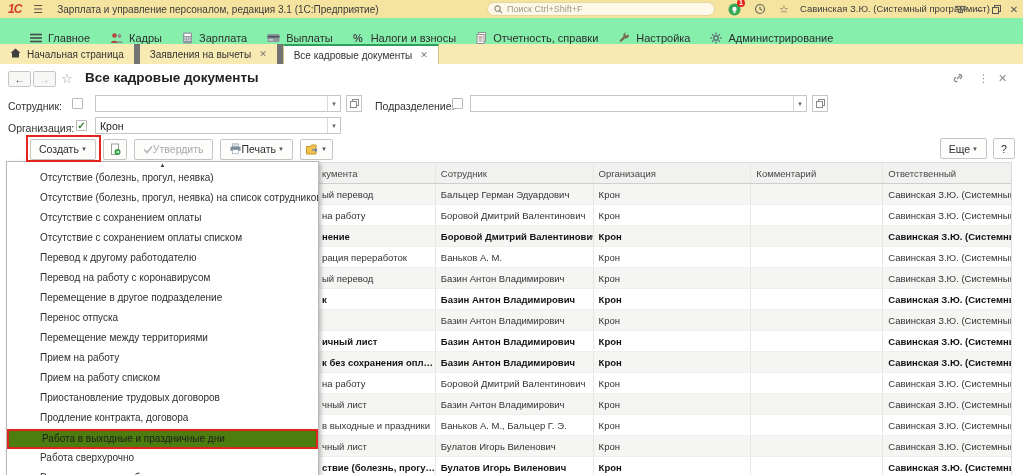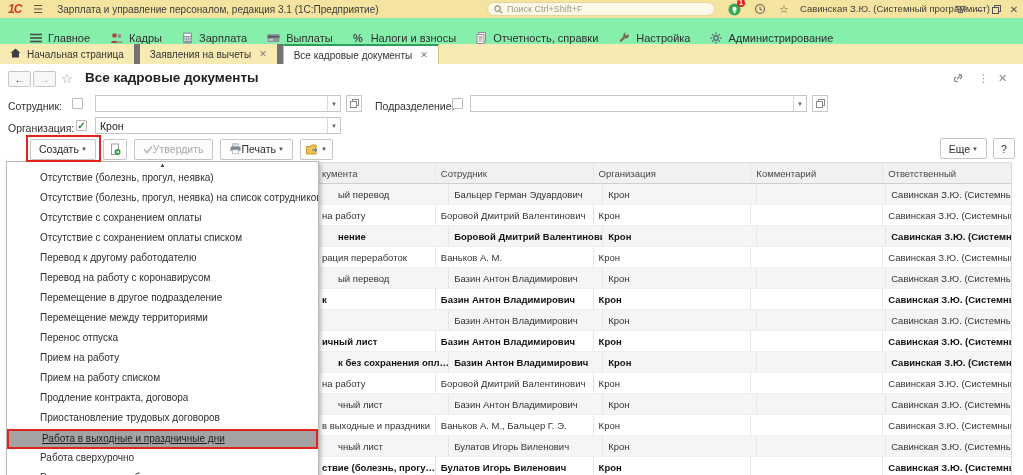--- a/index.html
+++ b/index.html
@@ -70,39 +70,39 @@
   .btn.disabled{color:#a8a8a8;}
   .btn.disabled svg path{stroke:#b5b5b5;}
   .rightbtns{position:absolute;right:8px;top:74px;display:flex;gap:6px;}
 
   .annot{position:absolute;border:2px solid #e2241d;pointer-events:none;z-index:60;}
   .annot-create{left:26px;top:71px;width:75px;height:27px;}
 
   
   .table{position:absolute;left:8px;top:98px;width:1004px;border-right:1px solid #ddd;}
   .trow{display:flex;height:21px;align-items:center;border-bottom:1px solid #efefee;}
-  .trow.stripe{background:#f5f5f4;padding-left:16px;}
+  .trow.stripe{background:#f5f5f4;}
   .trow.boldrow{font-weight:bold;color:#141414;}
   .thead{height:22px;background:#f1f1f0;border-bottom:1px solid #cfcfcf;border-top:1px solid #dcdcdc;}
   .thead .cell{color:#474747;font-weight:normal;}
   .cell{font-size:9.5px;color:#333;padding:0 5px;white-space:nowrap;overflow:hidden;text-overflow:ellipsis;
         height:100%;display:flex;align-items:center;border-right:1px solid #e6e6e5;}
   .boldrow .cell{color:#141414;}
   .c0{width:428px;padding-left:314px;}
   .c1{width:158px;}
   .c2{width:158px;}
   .c3{width:132px;}
   .c4{width:128px;border-right:none;}
 
   
   .dropdown{position:absolute;left:6px;top:97px;width:313px;height:316px;background:#fff;
             border:1px solid #b9b9b9;box-shadow:2px 2px 4px rgba(0,0,0,.25);z-index:50;overflow:hidden;}
   .dd-scrollup{height:7px;text-align:center;font-size:6px;line-height:7px;color:#333;}
   .dd-item{height:20px;line-height:18px;padding-left:33px;font-size:10px;color:#2e2e2e;white-space:nowrap;}
-  .dd-item.hl{background:#a3a3a3;border:2px solid #e2241d;line-height:15px;color:#1d1d1d;text-decoration:underline;}
+  .dd-item.hl{background:#4d7c0f;border:2px solid #e2241d;line-height:15px;color:#1d1d1d;}
 </style>
 </head>
 <body>
 
 <div class="app">
 
   <div class="titlebar">
     <span class="logo1c">1С</span>
     <span class="burger">☰</span>
     <span class="apptitle">Зарплата и управление персоналом, редакция 3.1 (1С:Предприятие)</span>
@@ -467,26 +467,26 @@
     <div class="dropdown">
       <div class="dd-scrollup">▲</div>
       <div id="ddItems">
           <div class="dd-item">Отсутствие (болезнь, прогул, неявка)</div>
           <div class="dd-item">Отсутствие (болезнь, прогул, неявка) на список сотрудников</div>
           <div class="dd-item">Отсутствие с сохранением оплаты</div>
           <div class="dd-item">Отсутствие с сохранением оплаты списком</div>
           <div class="dd-item">Перевод к другому работодателю</div>
           <div class="dd-item">Перевод на работу с коронавирусом</div>
           <div class="dd-item">Перемещение в другое подразделение</div>
+          <div class="dd-item">Перенос отпуска</div>
           <div class="dd-item">Перемещение между территориями</div>
-          <div class="dd-item">Перенос отпуска</div>
           <div class="dd-item">Прием на работу</div>
           <div class="dd-item">Прием на работу списком</div>
+          <div class="dd-item">Приостановление трудовых договоров</div>
           <div class="dd-item">Продление контракта, договора</div>
-          <div class="dd-item">Приостановление трудовых договоров</div>
           <div class="dd-item hl">Работа в выходные и праздничные дни</div>
           <div class="dd-item">Работа сверхурочно</div>
           <div class="dd-item">Регистрация переработок</div>
         </div>
     </div>
 
   </div>
 </div>
 
 </body></html>

